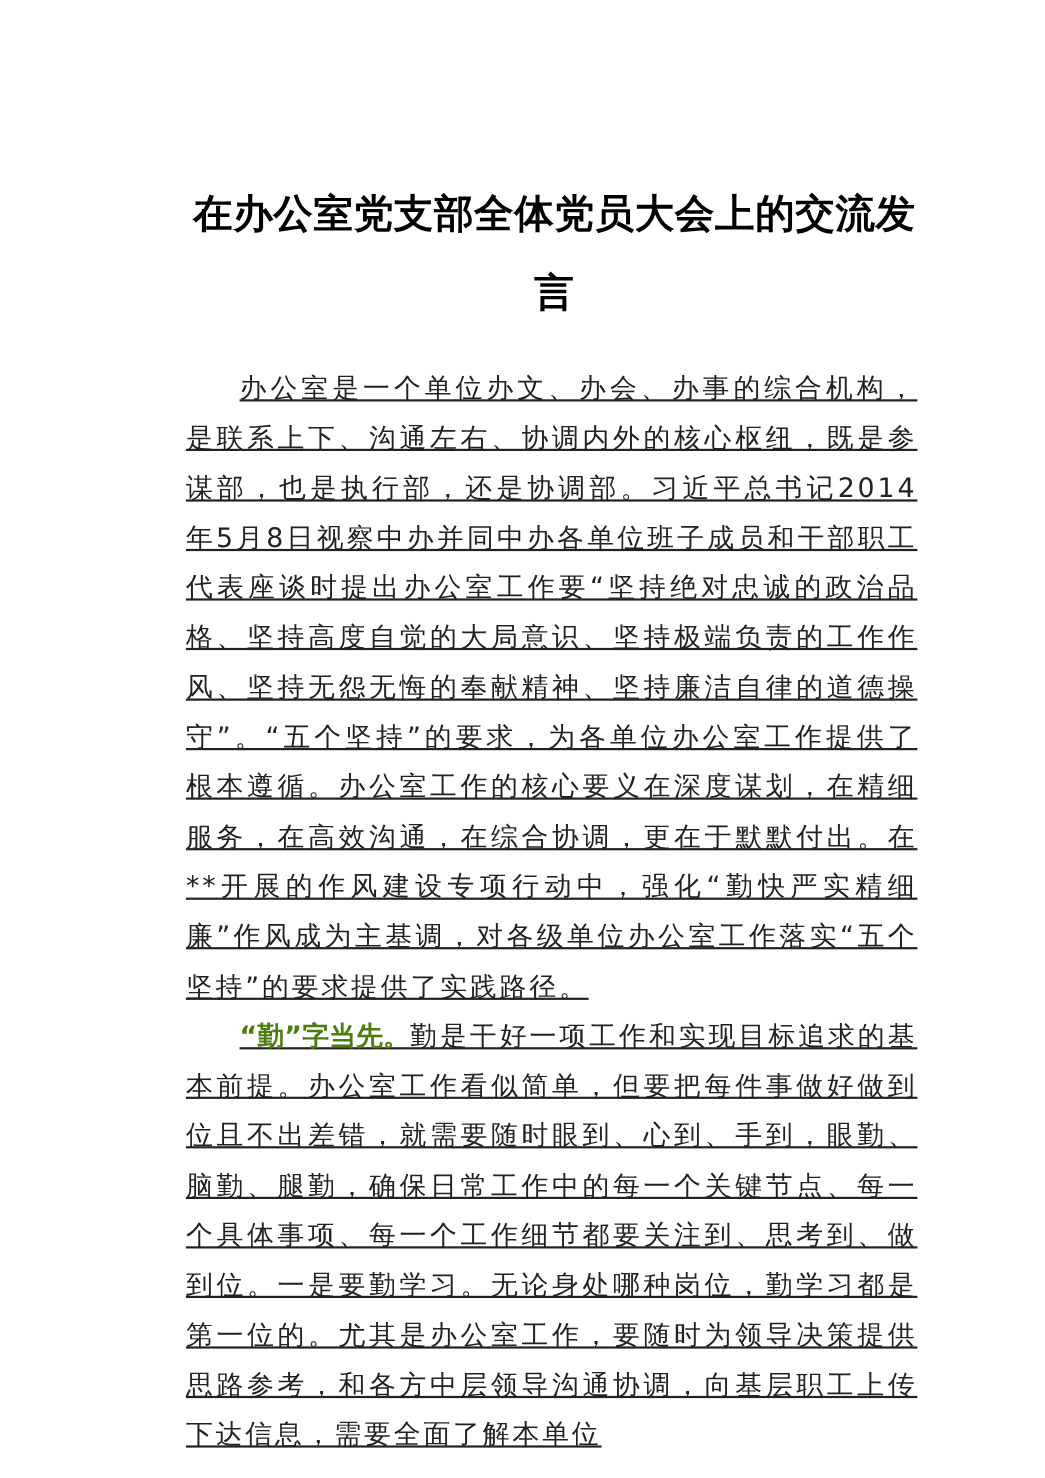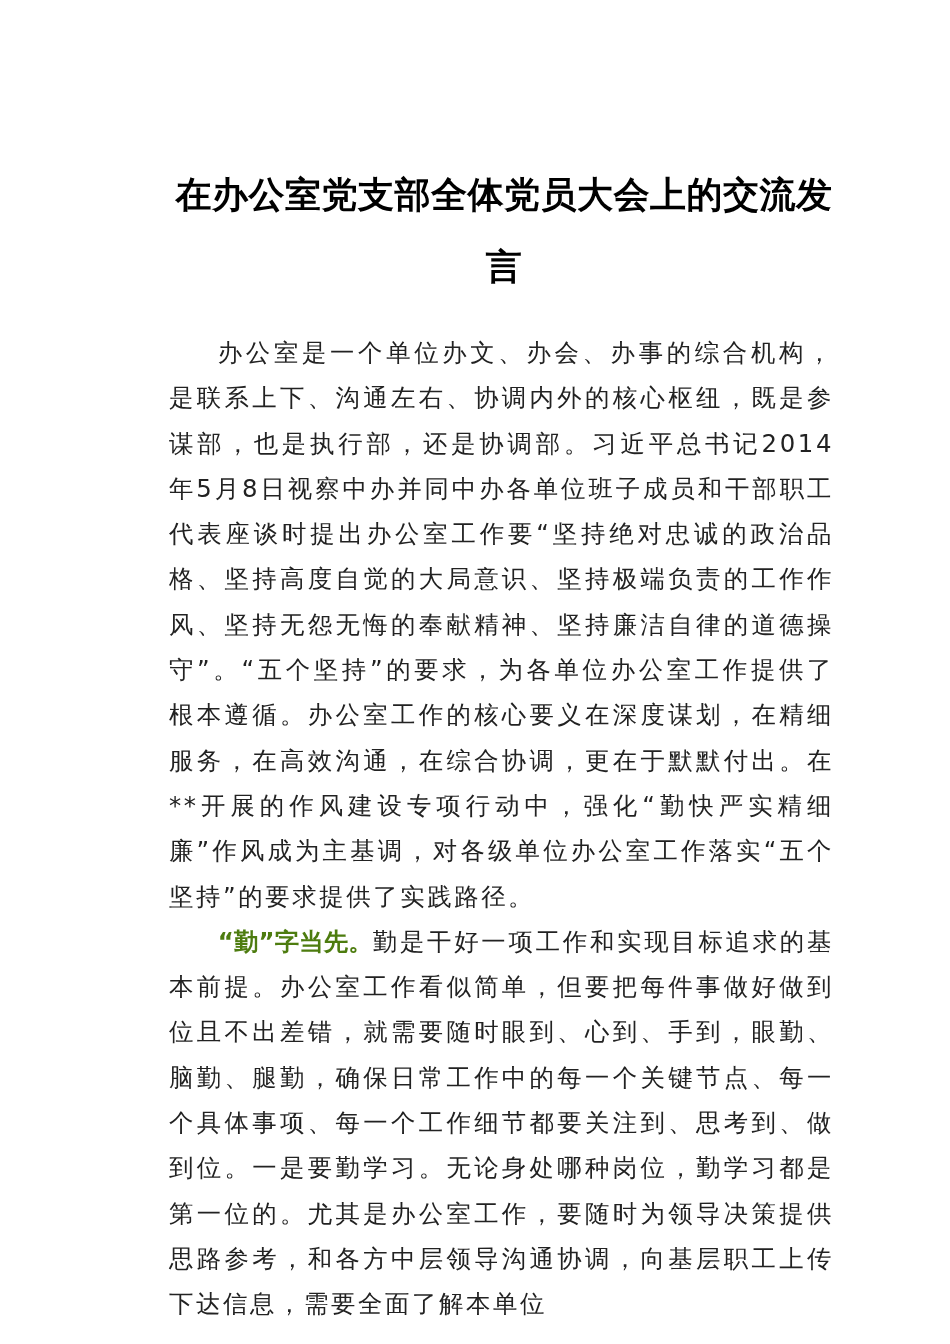--- a/index.html
+++ b/index.html
@@ -8,21 +8,21 @@
   .title {
     position: absolute; left: 140px; width: 680px; top: 158px;
     text-align: center; font-family: "DejaVu Serif", serif; font-weight: bold;
     font-size: 36px; line-height: 72px; color: #000; letter-spacing: 0.5px;
   }
   .body {
     position: absolute; left: 145px; width: 665px; top: 330px;
     font-family: "DejaVu Sans", sans-serif; font-size: 24.4px; line-height: 45.3px;
     color: #222; text-align: justify; letter-spacing: 2.6px;
   }
-  .body p { margin: 0; text-indent: 2em; }
+  .body p { margin: 0; text-indent: 2em; text-decoration: underline; }
   .lead { font-weight: bold; color: #4d7c0f; letter-spacing: 0; }
 </style>
 </head>
 <body>
 
 <div class="page">
   <div class="title">在办公室党支部全体党员大会上的交流发言</div>
   <div class="body">
     <p><span>办公室是一个单位办文、办会、办事的综合机构，是联系上下、沟通左右、协调内外的核心枢纽，既是参谋部，也是执行部，还是协调部。习近平总书记2014年5月8日视察中办并同中办各单位班子成员和干部职工代表座谈时提出办公室工作要“坚持绝对忠诚的政治品格、坚持高度自觉的大局意识、坚持极端负责的工作作风、坚持无怨无悔的奉献精神、坚持廉洁自律的道德操守”。“五个坚持”的要求，为各单位办公室工作提供了根本遵循。办公室工作的核心要义在深度谋划，在精细服务，在高效沟通，在综合协调，更在于默默付出。在**开展的作风建设专项行动中，强化“勤快严实精细廉”作风成为主基调，对各级单位办公室工作落实“五个坚持”的要求提供了实践路径。</span></p>
     <p><span class="lead">“勤”字当先。</span><span>勤是干好一项工作和实现目标追求的基本前提。办公室工作看似简单，但要把每件事做好做到位且不出差错，就需要随时眼到、心到、手到，眼勤、脑勤、腿勤，确保日常工作中的每一个关键节点、每一个具体事项、每一个工作细节都要关注到、思考到、做到位。一是要勤学习。无论身处哪种岗位，勤学习都是第一位的。尤其是办公室工作，要随时为领导决策提供思路参考，和各方中层领导沟通协调，向基层职工上传下达信息，需要全面了解本单位</span></p>

